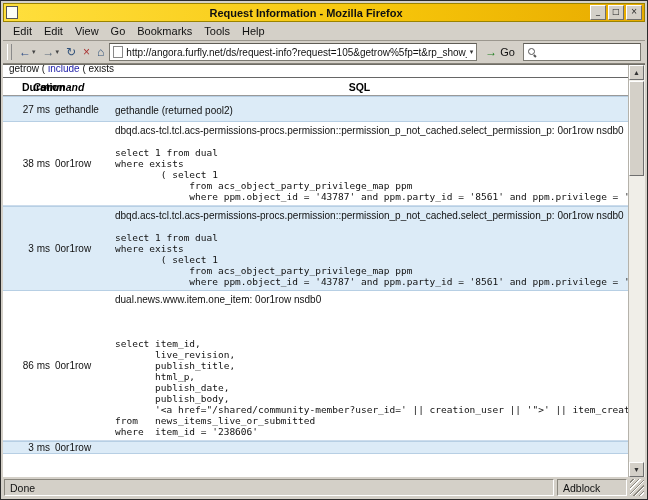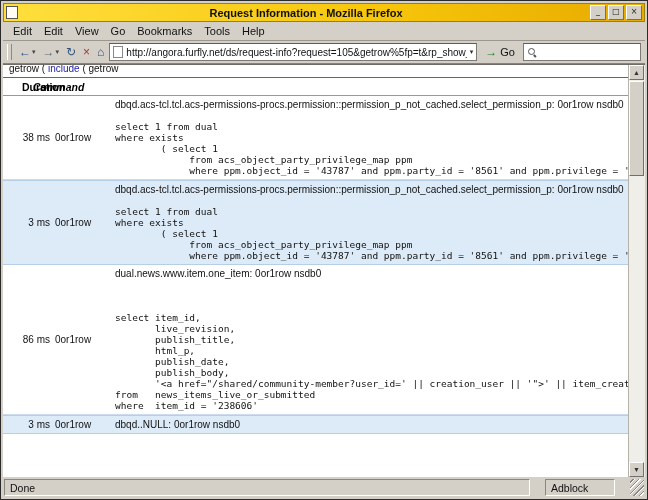--- a/index.html
+++ b/index.html
@@ -136,21 +136,21 @@
     font-size:7px;line-height:14px;text-align:center;color:#333;box-sizing:border-box;
   }
   .sbtn.up{top:0;}
   .sbtn.down{bottom:0;}
   .sthumb{
     position:absolute;left:0;top:16px;width:15px;height:95px;background:#d4d0c8;
     border:1px solid;border-color:#fff #6f6f6f #6f6f6f #fff;box-sizing:border-box;
   }
   
   .statusbar{
-    height:20px;flex:0 0 20px;display:flex;align-items:stretch;gap:15px;
+    height:20px;flex:0 0 20px;display:flex;align-items:stretch;gap:3px;
     padding:2px 1px 1px 1px;background:#d4d0c8;box-sizing:border-box;
   }
   .spanel{
     border:1px solid;border-color:#8a877e #fff #fff #8a877e;
     font-size:10.5px;color:#111;display:flex;align-items:center;padding:0 5px;
   }
   .spanel.main{flex:1;}
   .spanel.adblock{width:58px;flex:0 0 auto;}
   .grip{
     width:14px;flex:0 0 auto;
@@ -214,30 +214,38 @@
       <span class="mag"></span>
       <input class="searchinput" type="text" style="">
     </span>
   </div>
 
   <div class="content">
     <div class="pagearea">
 
       <div class="partial-line">
         <span class="inner">
-          <span>getrow ( </span><span class="pagelink">include</span><span> ( getrow</span>
+          <span>getrow ( </span><span class="pagelink">include</span><span> ( exists</span>
         </span>
       </div>
       <div class="toprule"></div>
 
       <div class="thead">
         <span class="h-dur">Duration</span>
         <span class="h-cmd">Command</span>
-      </div>
-
+        <span class="h-sql">SQL</span>
+      </div>
+
+      <div class="trow shade">
+        <span class="c-dur">27 ms</span>
+        <span class="c-cmd">gethandle</span>
+        <span class="c-sql">
+          <span class="sql-header">gethandle (returned pool2)</span>
+        </span>
+      </div>
 
       <div class="trow">
         <span class="c-dur">38 ms</span>
         <span class="c-cmd">0or1row</span>
         <span class="c-sql">
           <div class="sql-header">dbqd.acs-tcl.tcl.acs-permissions-procs.permission::permission_p_not_cached.select_permission_p: 0or1row nsdb0</div>
           <div class="sql-body">select 1 from dual
 where exists
         ( select 1
              from acs_object_party_privilege_map ppm
@@ -274,21 +282,20 @@
        '&lt;a href="/shared/community-member?user_id=' || creation_user || '"&gt;' || item_creator || '&lt;/a&gt;'
 from   news_items_live_or_submitted
 where  item_id = '238606'</div>
         </span>
       </div>
 
       <div class="trow shade">
         <span class="c-dur">3 ms</span>
         <span class="c-cmd">0or1row</span>
         <span class="c-sql">
-          <div class="sql-header">dbqd..NULL: 0or1row nsdb0</div>
         </span>
       </div>
 
     </div>
 
     <div class="scrollbar">
       <span class="sbtn up">▲</span>
       <span class="sthumb"></span>
       <span class="sbtn down">▼</span>
     </div>

